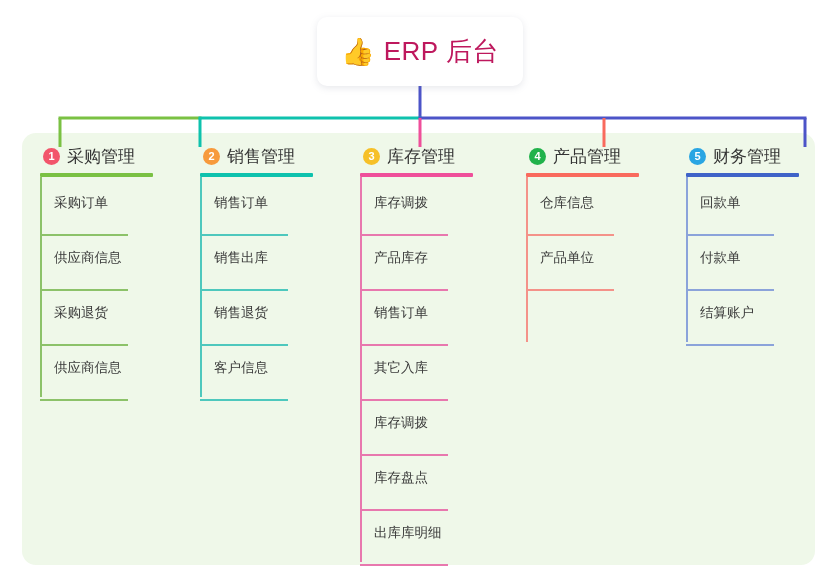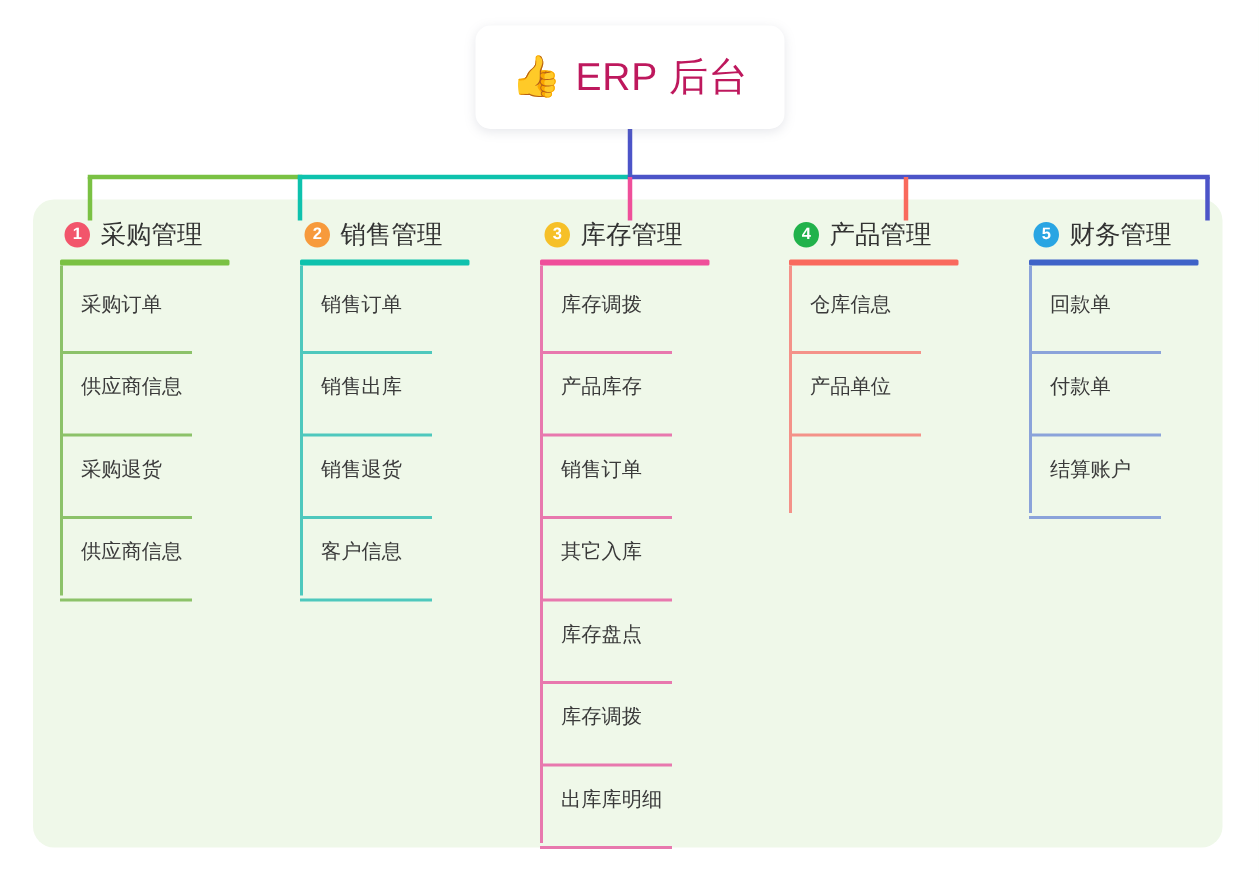--- a/index.html
+++ b/index.html
@@ -231,25 +231,25 @@
           </div>
           <div class="item">
             <span class="item-label">销售订单</span>
             <div class="item-rule" style="background: rgb(232, 120, 174);"></div>
           </div>
           <div class="item">
             <span class="item-label">其它入库</span>
             <div class="item-rule" style="background: rgb(232, 120, 174);"></div>
           </div>
           <div class="item">
+            <span class="item-label">库存调拨</span>
+            <div class="item-rule" style="background: rgb(232, 120, 174);"></div>
+          </div>
+          <div class="item">
             <span class="item-label">库存盘点</span>
-            <div class="item-rule" style="background: rgb(232, 120, 174);"></div>
-          </div>
-          <div class="item">
-            <span class="item-label">库存调拨</span>
             <div class="item-rule" style="background: rgb(232, 120, 174);"></div>
           </div>
           <div class="item">
             <span class="item-label">出库库明细</span>
             <div class="item-rule" style="background: rgb(232, 120, 174);"></div>
           </div>
         </div>
       </div>
       <div class="column" style="left: 526px;">
         <div class="col-header">

